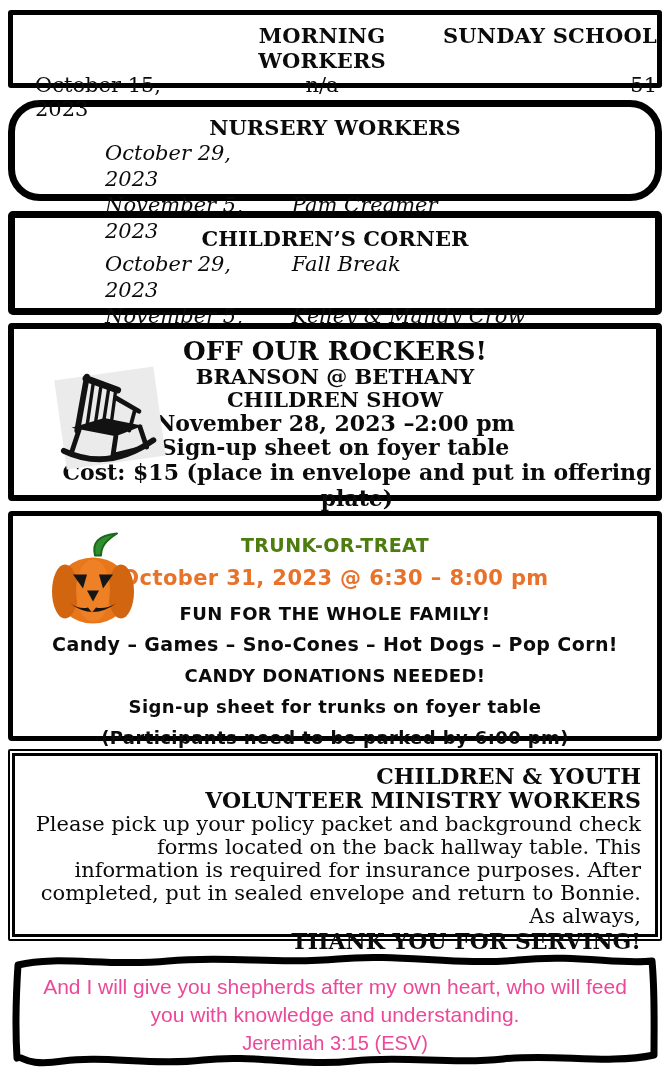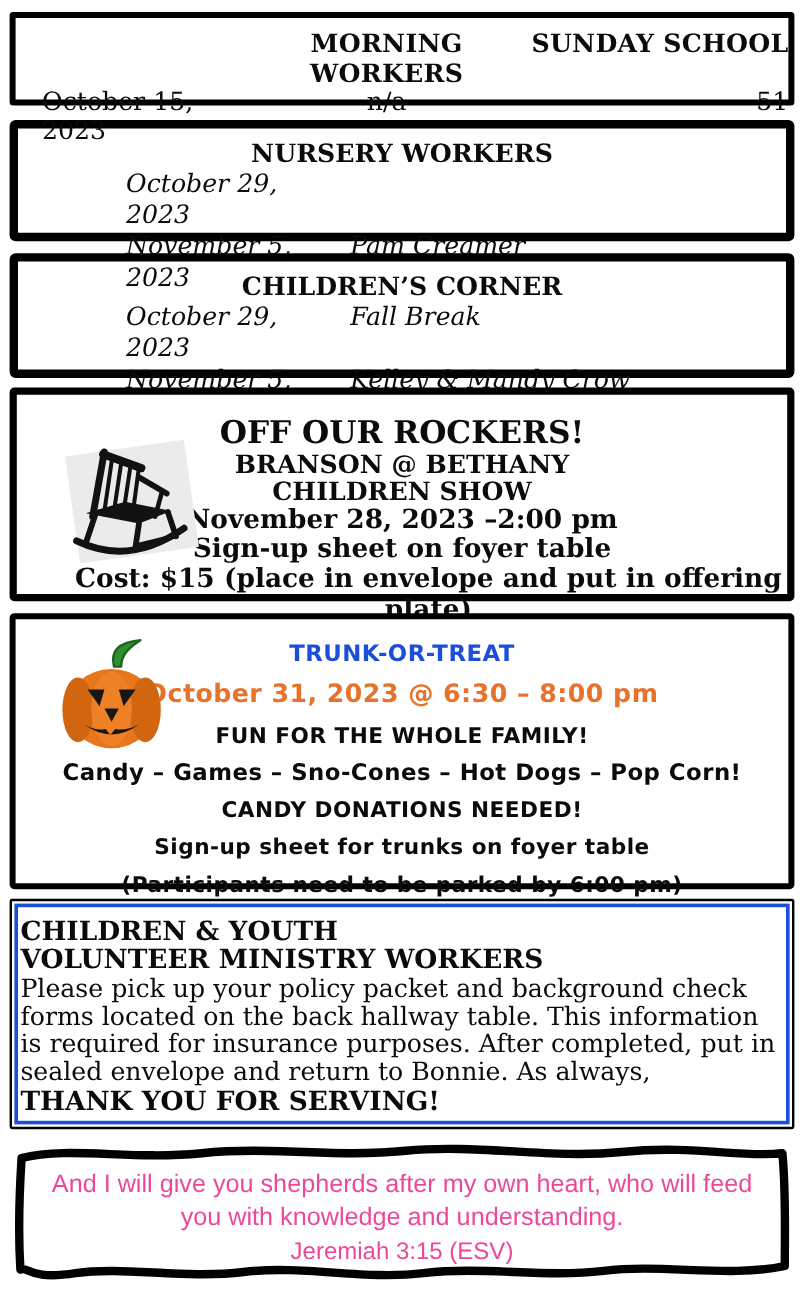--- a/index.html
+++ b/index.html
@@ -32,36 +32,36 @@
   .stats-cell-right { flex: 0 0 34%; text-align: right; }
   .stats-header { font-weight: bold; font-size: 21px; letter-spacing: 0.2px; }
   .stats-value  { font-size: 21px; }
 
   
   .roster-box {
     border: 7px solid #000;
     border-radius: 5px;
     padding-top: 8px;
   }
-  .nursery-box   { margin-top: 12px; height: 101px; }
+  .nursery-box   { margin-top: 12px; height: 101px; border-radius: 32px; }
   .corner-box    { margin-top: 10px; height: 104px; }
   .roster-title  { text-align: center; font-weight: bold; font-size: 21px; }
   .roster-row    { display: flex; font-size: 21px; line-height: 26px; font-style: italic; }
   .roster-date   { flex: 0 0 42%; padding-left: 90px; }
   .roster-name   { flex: 1 1 auto; padding-left: 8px; }
 
   
   .rockers-box {
     position: relative;
     margin-top: 8px;
     height: 178px;
     border: 6px solid #000;
     border-radius: 4px;
     text-align: center;
-    padding-top: 18px;
+    padding-top: 8px;
     font-weight: bold;
   }
   .rockers-title { font-size: 26px; line-height: 28px; }
   .rockers-line  { font-size: 21px; line-height: 23px; }
   .rockers-date  { font-size: 22px; line-height: 24px; }
   .rockers-cost  { font-size: 22px; line-height: 26px; margin-left: 44px; }
   .chair-art {
     position: absolute;
     left: 38px; top: 40px;
     width: 118px; height: 100px;
@@ -101,23 +101,23 @@
   
   .volunteer-outer {
     margin-top: 8px;
     height: 192px;
     border: 2px solid #000;
     padding: 2px;
     border-radius: 2px;
   }
   .volunteer-inner {
     width: 100%; height: 100%;
-    border: 3px solid #1d4ed8;
-    text-align: left;
-    padding: 8px 2px 0;
+    border: 3px solid #000000;
+    text-align: right;
+    padding: 8px 14px 0;
   }
   .volunteer-title   { font-weight: bold; font-size: 22px; line-height: 24px; }
   .volunteer-body    { font-size: 21px; line-height: 23px; margin-top: 1px; }
   .volunteer-closing { font-weight: bold; font-size: 22px; line-height: 26px; }
 
   
   .verse-box {
     position: relative;
     margin-top: 10px;
     height: 118px;
@@ -213,21 +213,21 @@
         <ellipse cx="50" cy="62" rx="37" ry="33" fill="#e8761b"></ellipse>
         <ellipse cx="22" cy="63" rx="13" ry="27" fill="#d2650f"></ellipse>
         <ellipse cx="78" cy="63" rx="13" ry="27" fill="#d2650f"></ellipse>
         <ellipse cx="50" cy="62" rx="17" ry="31" fill="#ef8428" opacity="0.85"></ellipse>
         <polygon points="30,46 44,46 40,60" fill="#161616"></polygon>
         <polygon points="70,46 56,46 60,60" fill="#161616"></polygon>
         <polygon points="44,62 56,62 50,73" fill="#161616"></polygon>
         <path d="M27,75 Q50,92 73,75 Q62,81 53,79 L49,84 L45,79 Q37,81 27,75 Z" fill="#161616"></path>
       </svg>
     </div>
-    <div class="trunk-title" style="color: #1d4ed8;">TRUNK-OR-TREAT</div>
+    <div class="trunk-title" style="color: #4d7c0f;">TRUNK-OR-TREAT</div>
     <div class="trunk-datetime" style="color: rgb(232, 114, 42);">October 31, 2023 @ 6:30 – 8:00 pm</div>
     <div class="trunk-line">FUN FOR THE WHOLE FAMILY!</div>
     <div class="trunk-line trunk-wide">Candy – Games – Sno-Cones – Hot Dogs – Pop Corn!</div>
     <div class="trunk-line">CANDY DONATIONS NEEDED!</div>
     <div class="trunk-line">Sign-up sheet for trunks on foyer table</div>
     <div class="trunk-line">(Participants need to be parked by 6:00 pm)</div>
   </div>
 
   <div class="box volunteer-outer">
     <div class="volunteer-inner">

